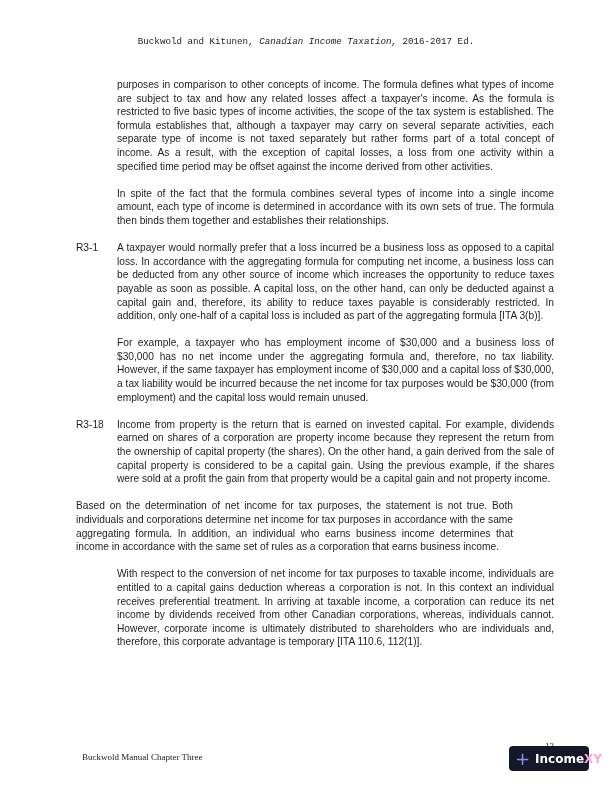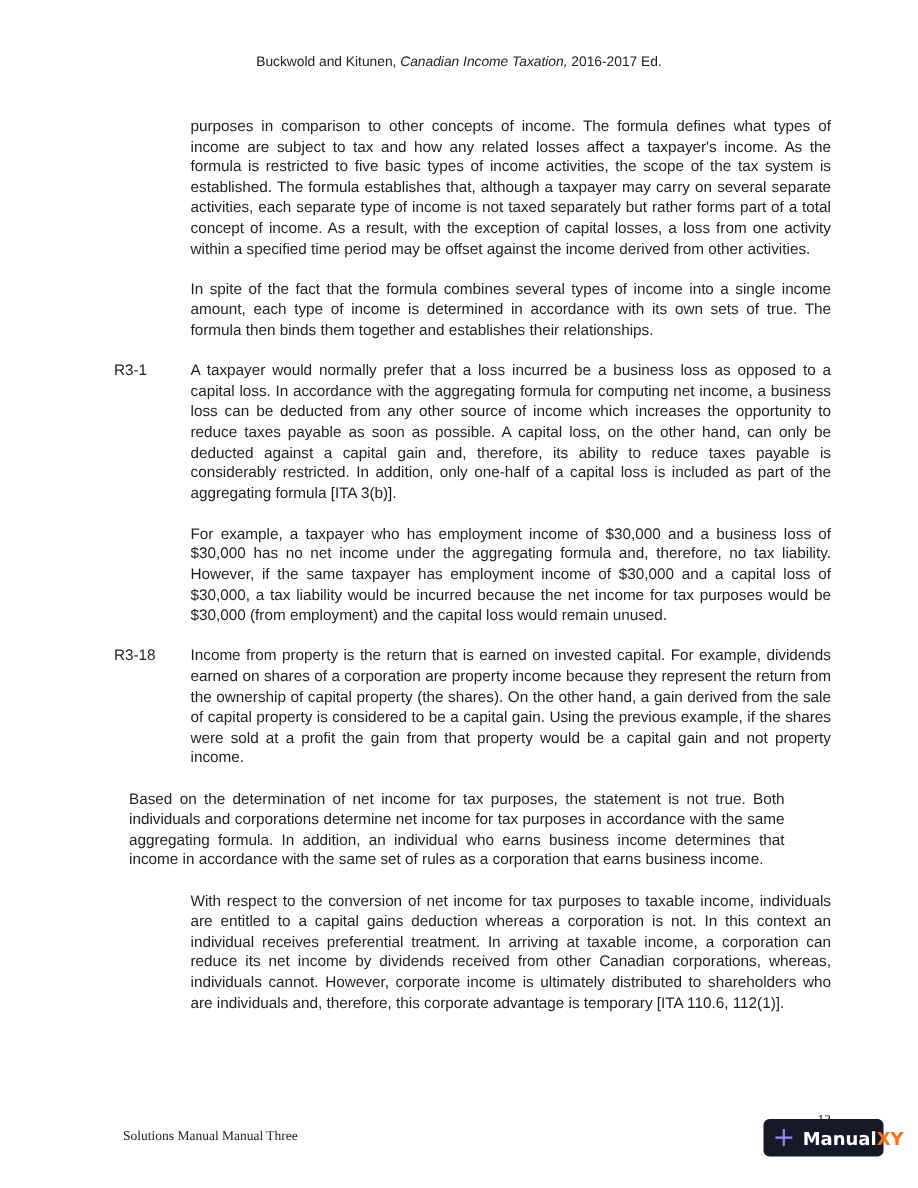--- a/index.html
+++ b/index.html
@@ -1,43 +1,43 @@
 <!DOCTYPE html>
 <html><head>
   <meta charset="utf-8">
   <style>
     html, body { margin: 0; padding: 0; background: #ffffff; }
     body { width: 612px; height: 792px; position: relative; overflow: hidden; }
     .header {
       position: absolute; top: 36px; left: 0; width: 612px; text-align: center;
-      font-family: Liberation Sans, sans-serif; font-size: 9.2px; color: #222;
+      font-family: Liberation Mono, monospace; font-size: 9.2px; color: #222;
     }
     .header i { font-style: italic; }
     .content {
       position: absolute; top: 78px; left: 76px; width: 478px;
       font-family: "Liberation Sans", sans-serif; font-size: 10.2px; line-height: 13.6px; color: #1e1e1e;
     }
     .para { display: flex; margin-bottom: 13.6px; }
     .num { width: 41px; flex: none; }
-    .txt { width: 437px; text-align: justify; margin-left: 10px; }
+    .txt { width: 437px; text-align: justify; }
     .footer-left {
       position: absolute; top: 752px; left: 82px;
       font-family: "Liberation Serif", serif; font-size: 9px; color: #222;
     }
     .pagenum {
       position: absolute; top: 741px; left: 545px;
       font-family: "Liberation Serif", serif; font-size: 9px; color: #222;
     }
     .badge {
       position: absolute; top: 746px; left: 509px; width: 80px; height: 25px;
       background: #151827; border-radius: 4px; display: flex; align-items: center;
       font-family: "DejaVu Sans", sans-serif; font-weight: bold; font-size: 12px; color: #fff;
     }
     .badge .plus { color: #8e8cf0; font-size: 18px; font-weight: normal; margin: 0 5px 0 6px; line-height: 1; }
-    .badge .xy { color: #f97316; }
+    .badge .xy { color: #f9a8d4; }
   </style>
 </head>
 <body>
 
 <div class="header">
   <span>Buckwold and Kitunen, </span><i>Canadian Income Taxation,</i><span> 2016-2017 Ed.</span>
 </div>
 
 <div class="content">
   <div class="para">
@@ -62,20 +62,20 @@
   </div>
   <div class="para">
     <div class="txt">Based on the determination of net income for tax purposes, the statement is not true. Both individuals and corporations determine net income for tax purposes in accordance with the same aggregating formula. In addition, an individual who earns business income determines that income in accordance with the same set of rules as a corporation that earns business income.</div>
   </div>
   <div class="para">
     <div class="num"></div>
     <div class="txt">With respect to the conversion of net income for tax purposes to taxable income, individuals are entitled to a capital gains deduction whereas a corporation is not. In this context an individual receives preferential treatment. In arriving at taxable income, a corporation can reduce its net income by dividends received from other Canadian corporations, whereas, individuals cannot. However, corporate income is ultimately distributed to shareholders who are individuals and, therefore, this corporate advantage is temporary [ITA 110.6, 112(1)].</div>
   </div>
 </div>
 
-<div class="footer-left">Solutions Manual Manual Three</div>
+<div class="footer-left">Buckwold Manual Chapter Three</div>
 <div class="pagenum">13</div>
 
 <div class="badge">
   <span class="plus">+</span>
-  <span>Manual</span>
+  <span>Income</span>
     <span class="xy">XY</span>
 </div>
 
 </body></html>

